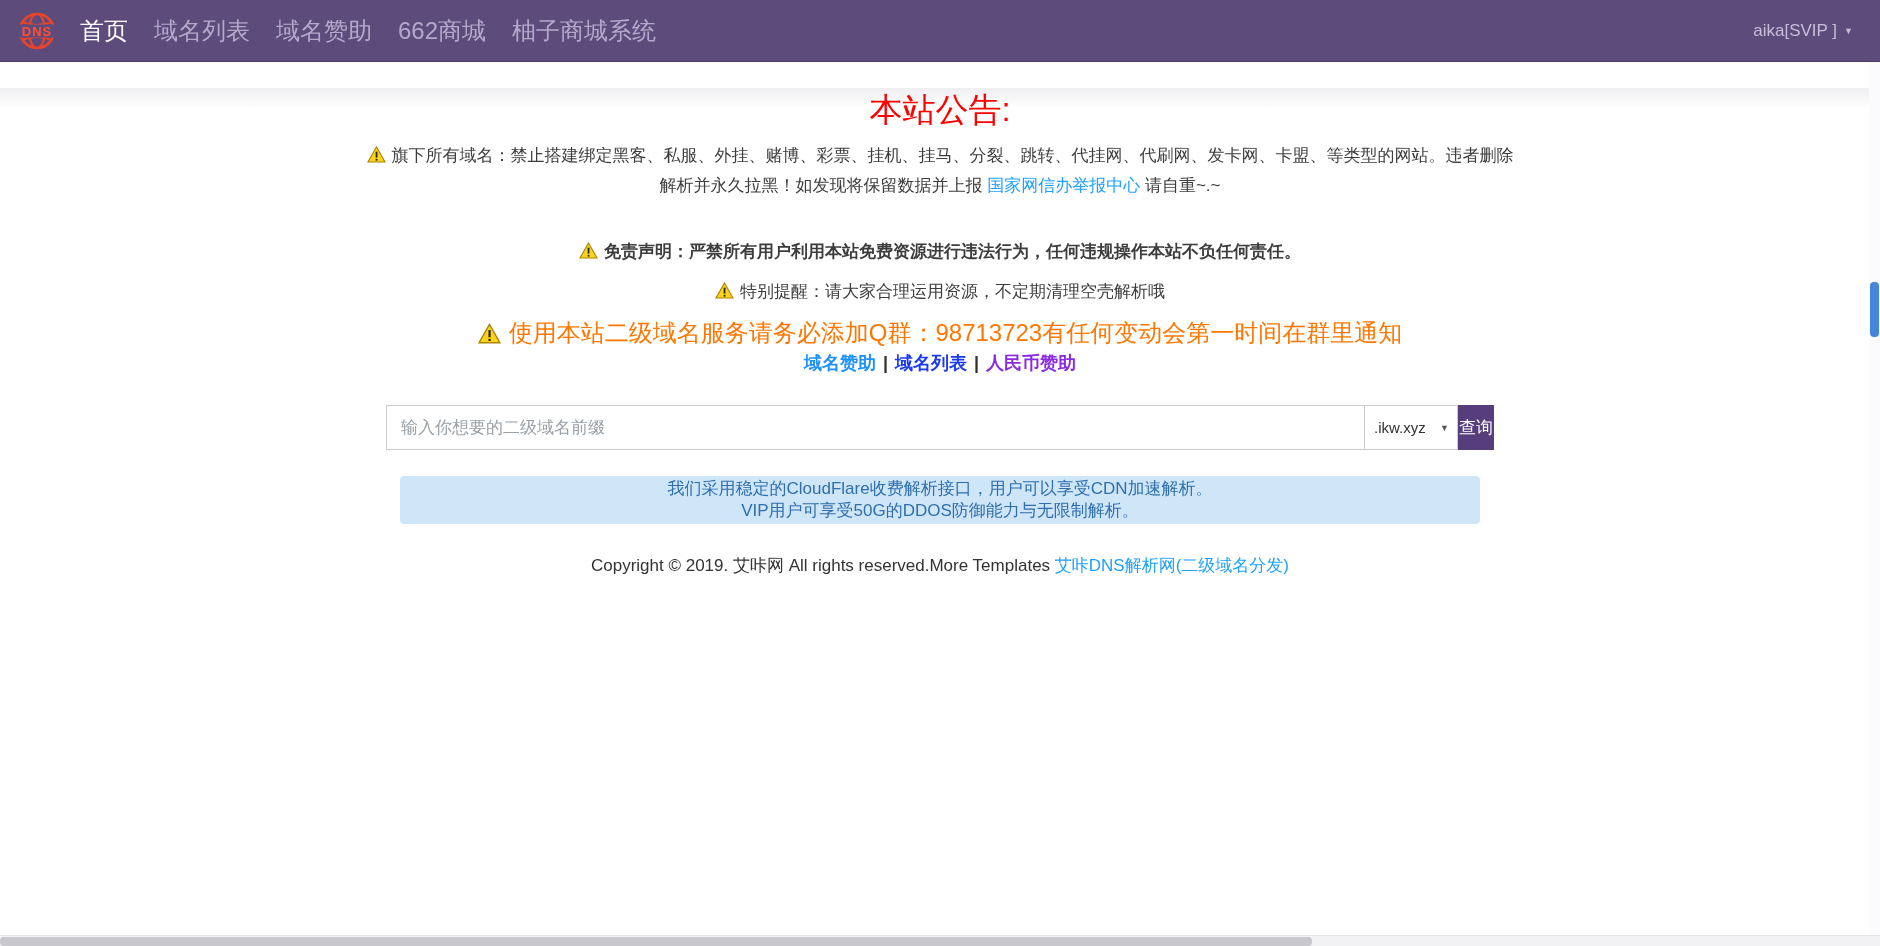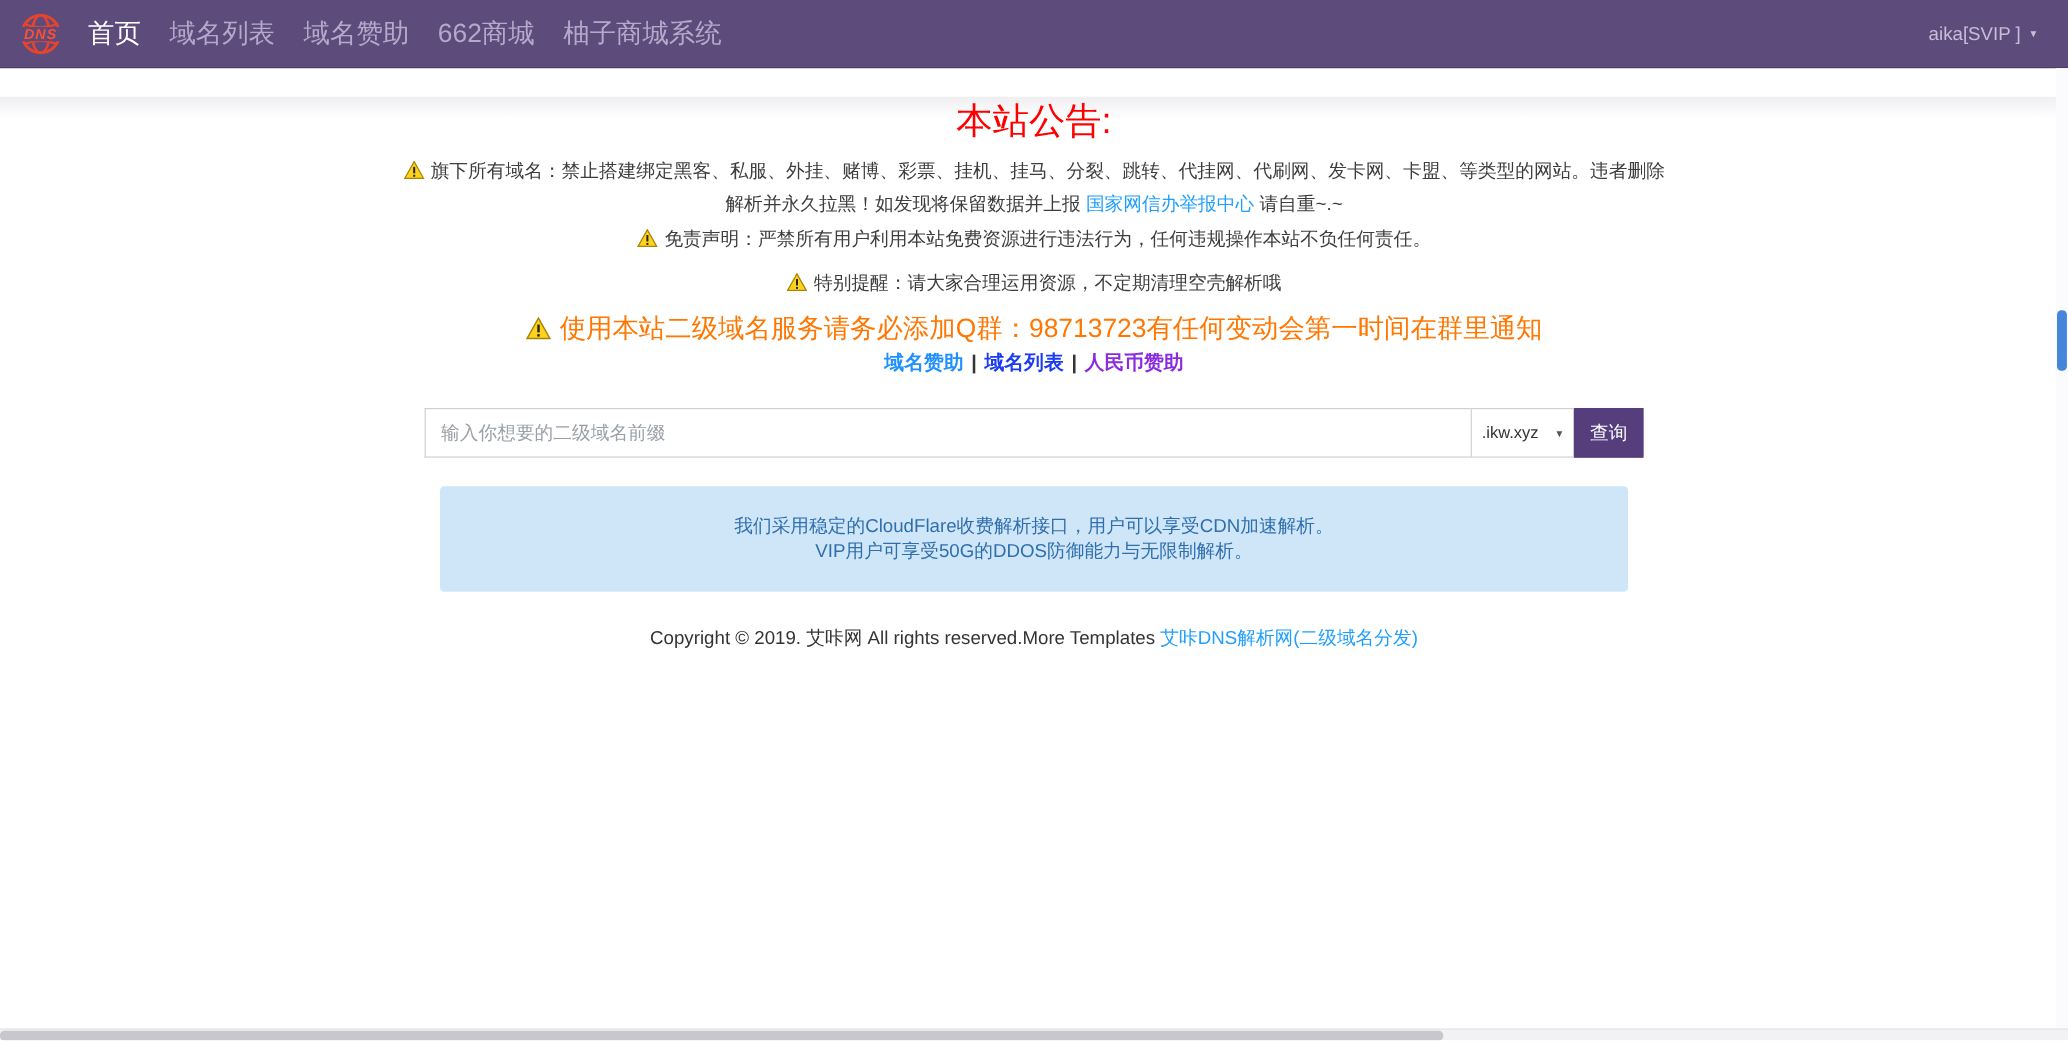--- a/index.html
+++ b/index.html
@@ -5,21 +5,21 @@
   * { margin:0; padding:0; box-sizing:border-box; }
   html,body { width:1880px; height:946px; overflow:hidden; }
   body { font-family:"Liberation Sans","DejaVu Sans",sans-serif; background:#ffffff; }
   .screen { position:relative; width:1880px; height:946px; background:#ffffff; overflow:hidden; }
 
   
   .navbar {
     height:62px; background:#5d4b7c; border-bottom:1px solid rgba(0,0,0,0.18);
     display:flex; align-items:center; padding:0 27px 0 17px;
   }
-  .logo { width:40px; height:42px; margin-right:10px; display:flex; align-items:flex-start;font-style:italic; }
+  .logo { width:40px; height:42px; margin-right:10px; display:flex; align-items:flex-start; }
   .nav-link {
     color:#b5a9cb; text-decoration:none; font-size:24px; padding:0 13px; line-height:62px;
     white-space:nowrap; cursor:pointer;
   }
   .nav-link.active { color:#ffffff; }
   .nav-user {
     margin-left:auto; color:#c7bdd8; font-size:17px; cursor:pointer;
     display:flex; align-items:center; gap:7px; white-space:nowrap;
   }
   .nav-user .caret { font-size:9px; color:#c7bdd8; }
@@ -29,21 +29,21 @@
     position:relative;
     background:linear-gradient(180deg,#efeff2 0px,#ffffff 20px);
     text-align:center;
   }
   .container { width:1160px; margin:0 auto; text-align:center; }
 
   .page-title { margin-top:26px; font-size:33px; line-height:44px; font-weight:400; color:#ff0000; }
 
   .ann { color:#3d3d3d; font-size:17px; line-height:30px; }
   .ann-1 { margin-top:9px; }
-  .ann-2 { margin-top:2px; }
+  .ann-2 { margin-top:36px;font-weight:bold; }
   .ann-3 { margin-top:10px; }
   .ann a { color:#1e9fff; text-decoration:none; cursor:pointer; }
   .warn-ico { vertical-align:-2px; margin-right:6px; }
 
   .qq-line { margin-top:8px; font-size:24px; line-height:36px; color:#ff7700; }
   .qq-line .warn-ico { vertical-align:-3px; margin-right:8px; }
 
   .quick-links { font-size:18px; line-height:24px; font-weight:bold; }
   .quick-links a { text-decoration:none; cursor:pointer; }
   .ql-0 { color:#1e90ff; }
@@ -59,27 +59,27 @@
     font-family:"Liberation Sans","DejaVu Sans",sans-serif;
   }
   .search-input::placeholder { color:#9aa0a6; }
   .suffix-select {
     width:94px; height:45px; border:1px solid #cccccc; background:#ffffff; cursor:pointer;
     display:flex; align-items:center; justify-content:space-between; padding:0 8px 0 9px;
     font-size:15px; color:#333333;
   }
   .suffix-select .caret { font-size:9px; color:#555555; }
   .search-btn {
-    width:63px; height:45px; border:1px solid #563d7c; background:#563d7c; color:#ffffff;
+    width:36px; height:45px; border:1px solid #563d7c; background:#563d7c; color:#ffffff;
     font-size:17px; cursor:pointer; font-family:"Liberation Sans","DejaVu Sans",sans-serif;
   }
 
   
   .info-box {
-    width:1080px; margin:26px auto 0; padding:26px 10px; border-radius:4px;
+    width:1080px; margin:26px auto 0; padding:2px 10px; border-radius:4px;
     background:#cfe6f9; color:#2f6fad; font-size:17px; line-height:22px; text-align:center;
   }
 
   
   .footer { margin-top:30px; font-size:17px; line-height:24px; color:#333333; }
   .footer a { color:#1e9fff; text-decoration:none; cursor:pointer; }
 
   
   .vscroll { position:absolute; right:0; top:62px; bottom:11px; width:11px; background:#fbfbfd; }
   .vscroll-thumb { position:absolute; left:1px; top:220px; width:9px; height:55px; background:#4585da; border-radius:4px; }

